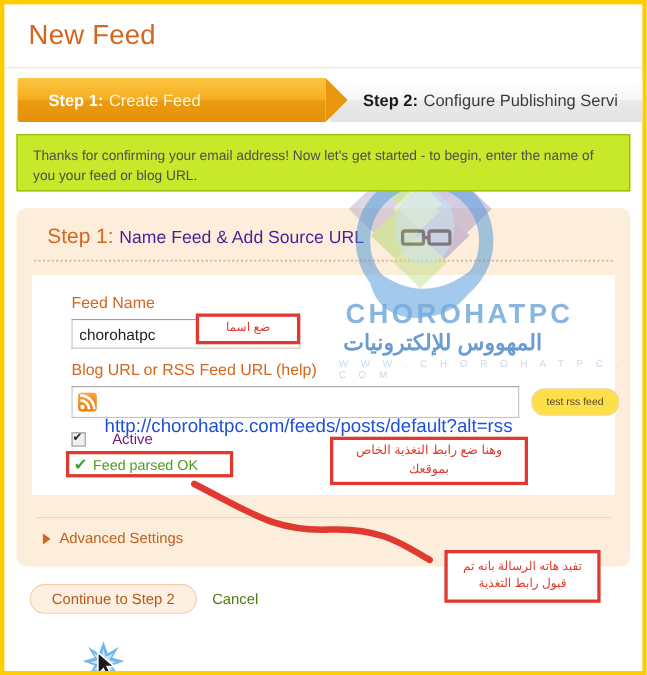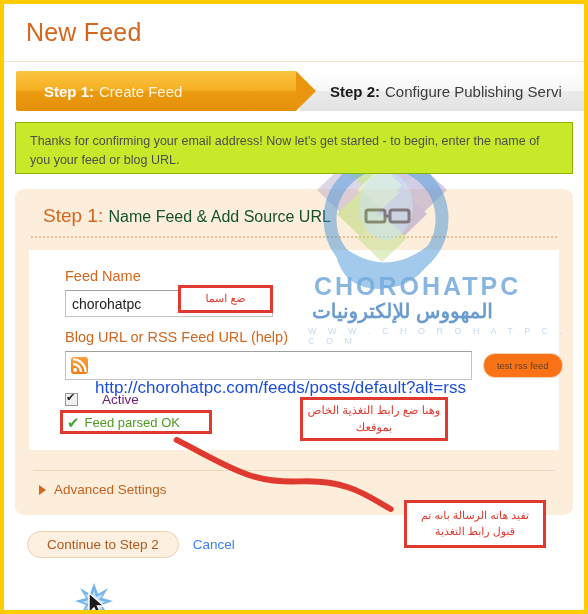--- a/index.html
+++ b/index.html
@@ -107,21 +107,21 @@
     position: relative;
     z-index: 4;
   }
   #step-heading {
     font-size: 19px;
     padding: 4px 0 9px 14px;
     color: #d4661e;
     white-space: nowrap;
   }
   #step-heading .h-strong { color: #d4661e; }
-  #step-heading .h-rest { font-size: 16px; color: #14532d; }
+  #step-heading .h-rest { font-size: 16px; color: #4c1d95; }
   #heading-rule {
     border-top: 2px dotted #e8bf91;
     margin: 0 2px 12px 2px;
   }
 
   
   #form-card {
     background: #ffffff;
     padding: 18px 0 16px 36px;
     position: relative;
@@ -166,21 +166,21 @@
     position: relative;
     margin-right: 7px;
   }
   #url-value {
     font-size: 17px;
     color: #1d4ed8;
     white-space: nowrap;
     margin-top: 44px;
   }
   #test-rss-button {
-    background: #f97316;
+    background: #fde047;
     border: 1px solid #f0d4b5;
     border-radius: 12px;
     font-size: 9.5px;
     color: #5c4232;
     padding: 6px 13px;
     white-space: nowrap;
     font-family: "Liberation Sans", sans-serif;
     cursor: pointer;
   }
 
@@ -243,40 +243,40 @@
     background: #fdf0e0;
     border: 1px solid #f0cfa9;
     border-radius: 14px;
     font-size: 13.5px;
     color: #b4571b;
     padding: 5px 19px;
     font-family: "Liberation Sans", sans-serif;
     cursor: pointer;
     position: relative;
   }
-  #cancel-link { font-size: 13.5px; color: #3b82f6; cursor: pointer; }
+  #cancel-link { font-size: 13.5px; color: #4d7c0f; cursor: pointer; }
 
   
   .annot {
     position: absolute;
     border: 3px solid #e0392f;
     background: #ffffff;
     color: #e0392f;
     font-size: 11px;
     line-height: 1.45;
     text-align: center;
     direction: rtl;
     display: flex;
     align-items: center;
     justify-content: center;
     z-index: 12;
     padding: 2px 4px;
   }
   #annot-name { left: 174px; top: 281px; width: 95px; height: 28px; }
-  #annot-url  { left: 296px; top: 393px; width: 148px; height: 44px; font-size: 11.5px; }
+  #annot-url  { left: 296px; top: 393px; width: 180px; height: 44px; font-size: 11.5px; }
   #annot-msg  { left: 400px; top: 496px; width: 142px; height: 48px; }
 
   
   #arrow-layer { position: absolute; inset: 0; z-index: 11; pointer-events: none; }
 
   
   #watermark {
     position: absolute;
     left: 300px; top: 140px;
     width: 270px; height: 215px;

